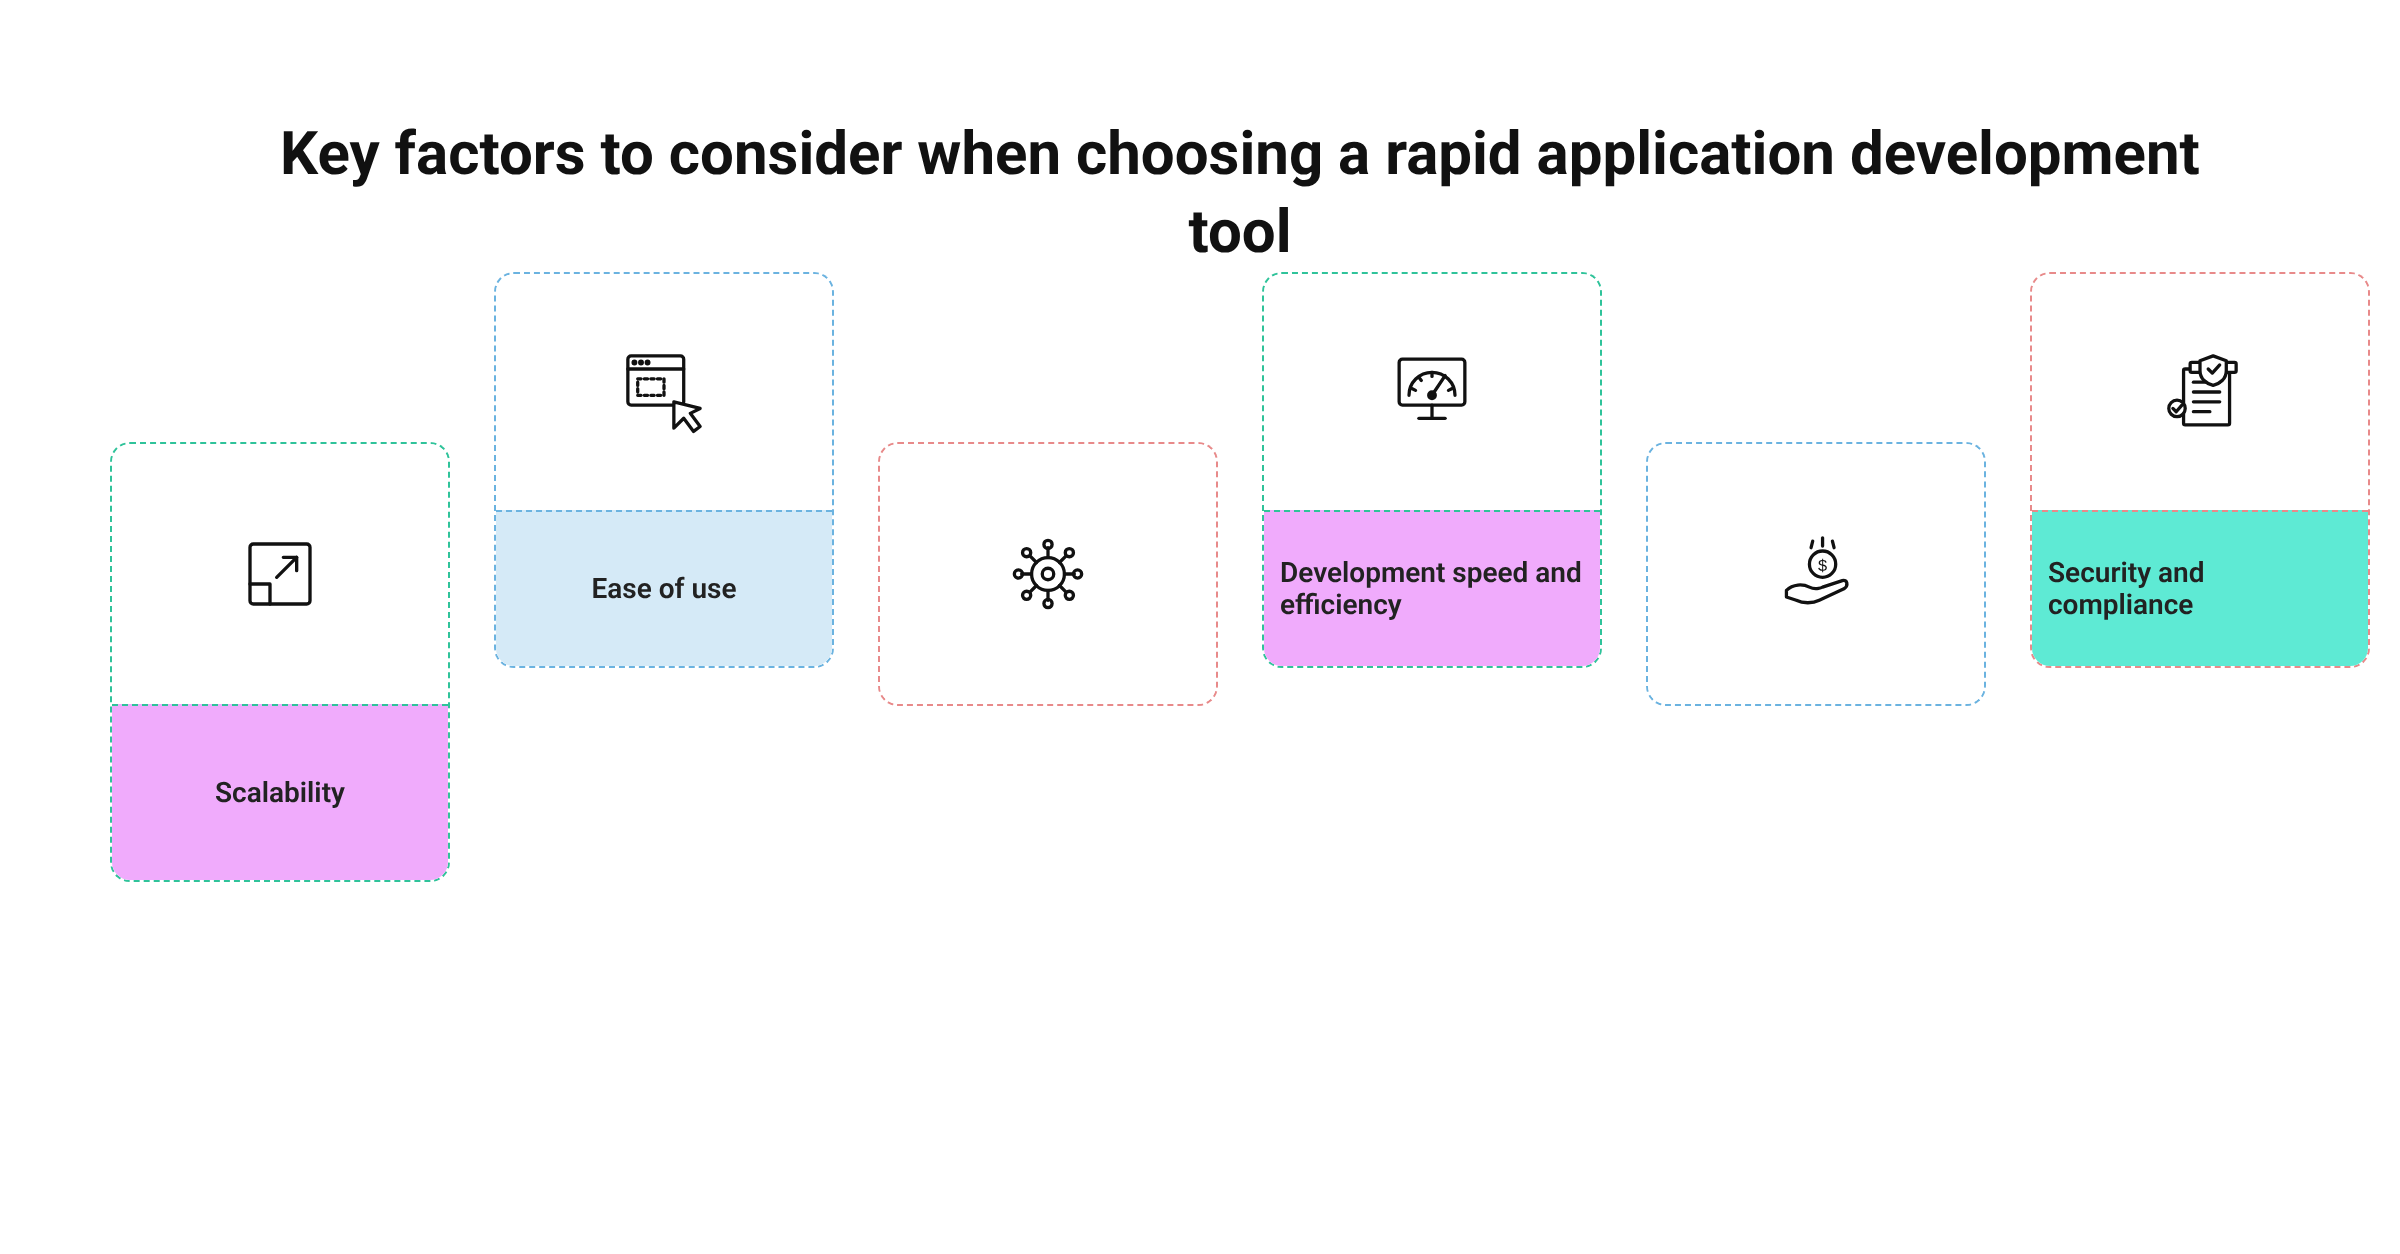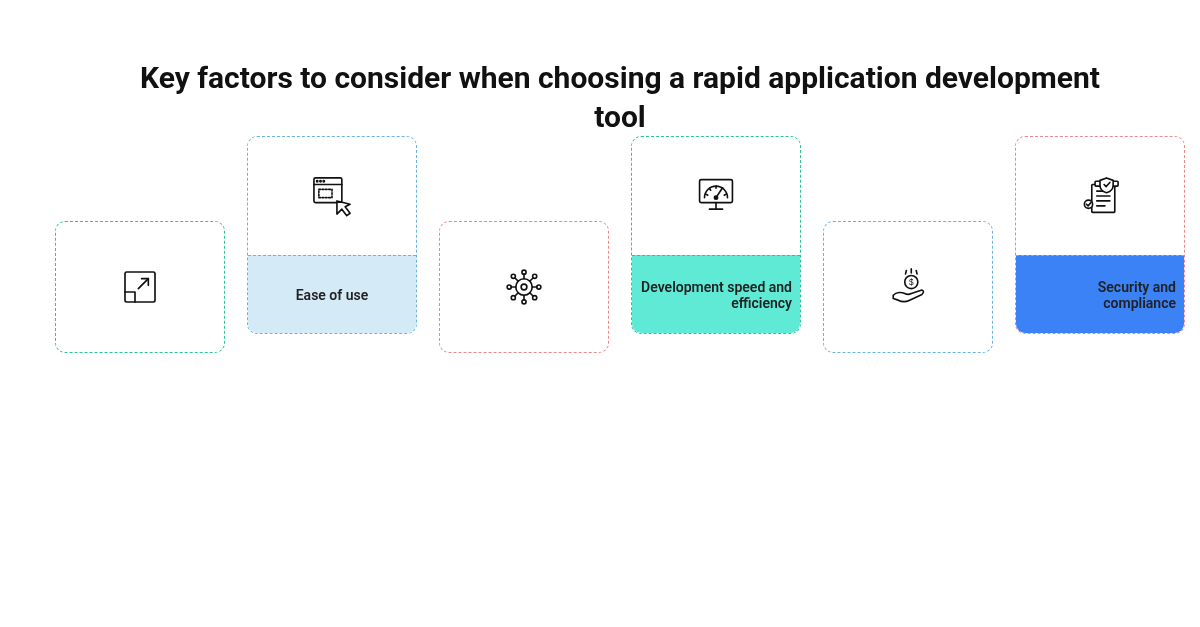--- a/index.html
+++ b/index.html
@@ -4,28 +4,28 @@
 <style>
   * { box-sizing: border-box; margin: 0; padding: 0; }
   html, body { width: 1200px; height: 627px; background: #fff; font-family: -apple-system, BlinkMacSystemFont, "Segoe UI", Roboto, "Helvetica Neue", Arial, sans-serif; }
   .page { width: 1200px; height: 627px; position: relative; padding-top: 58px; padding-left: 40px; }
   .title { font-size: 30px; font-weight: 700; color: #111; text-align: center; line-height: 1.3; max-width: 1000px; margin: 0 auto; }
   .cards-row { display: flex; justify-content: center; gap: 22px; margin-top: 85px; padding: 0 40px; align-items: flex-start; }
   .card-wrap { width: 170px; display: flex; flex-direction: column; align-items: center; position: relative; }
   .card-wrap.raised { margin-top: -85px; }
   .card { width: 170px; border: 1px dashed; border-radius: 10px; background: #fff; display: flex; flex-direction: column; align-items: center; overflow: hidden; }
   .icon-area { width: 100%; display: flex; align-items: center; justify-content: center; }
-  .label-area { width: 100%; display: flex; align-items: center; justify-content: center; text-align: right; font-size: 14px; font-weight: 600; color: #222; padding: 0 8px; border-top: 1px dashed; }
+  .label-area { width: 100%; display: flex; align-items: center; justify-content: center; text-align: left; font-size: 14px; font-weight: 600; color: #222; padding: 0 8px; border-top: 1px dashed; }
   
   .theme-green .card { border-color: #2fc39a; }
-  .theme-green .label-area { background: #5eead4; border-top-color: #2fc39a; }
+  .theme-green .label-area { background: #f0abfc; border-top-color: #2fc39a; }
   .theme-blue .card { border-color: #6bb3e0; }
   .theme-blue .label-area { background: #d5eaf7; border-top-color: #6bb3e0; }
   .theme-pink .card { border-color: #e88a8a; }
-  .theme-pink .label-area { background: #3b82f6; border-top-color: #e88a8a; }
+  .theme-pink .label-area { background: #5eead4; border-top-color: #e88a8a; }
   
   .lower .icon-area { height: 130px; }
   .lower .label-area { height: 88px; }
   .upper .icon-area { height: 118px; }
   .upper .label-area { height: 78px; }
   .footer { position: absolute; bottom: 38px; width: 100%; text-align: center; font-size: 13px; color: #8a8a8a; }
   svg { display: block; }
 </style>
 </head>
 <body>
@@ -38,20 +38,21 @@
     <div class="card-wrap theme-green lower">
       <div class="card">
         <div class="icon-area">
           <svg width="40" height="40" viewBox="0 0 48 48" fill="none" stroke="#111" stroke-width="2" stroke-linecap="round" stroke-linejoin="round">
             <rect x="6" y="6" width="36" height="36" rx="2"></rect>
             <path d="M6 30 H18 V42"></path>
             <path d="M22 26 L34 14"></path>
             <path d="M26 14 H34 V22"></path>
           </svg>
         </div>
+        <div class="label-area">Scalability</div>
       </div>
     </div>
 
     <div class="card-wrap theme-blue upper raised">
       <div class="card">
         <div class="icon-area">
           <svg width="46" height="46" viewBox="0 0 56 56" fill="none" stroke="#111" stroke-width="2" stroke-linecap="round" stroke-linejoin="round">
             <rect x="6" y="6" width="34" height="30" rx="2"></rect>
             <line x1="6" y1="14" x2="40" y2="14"></line>
             <circle cx="10" cy="10" r="0.8" fill="#111"></circle>

